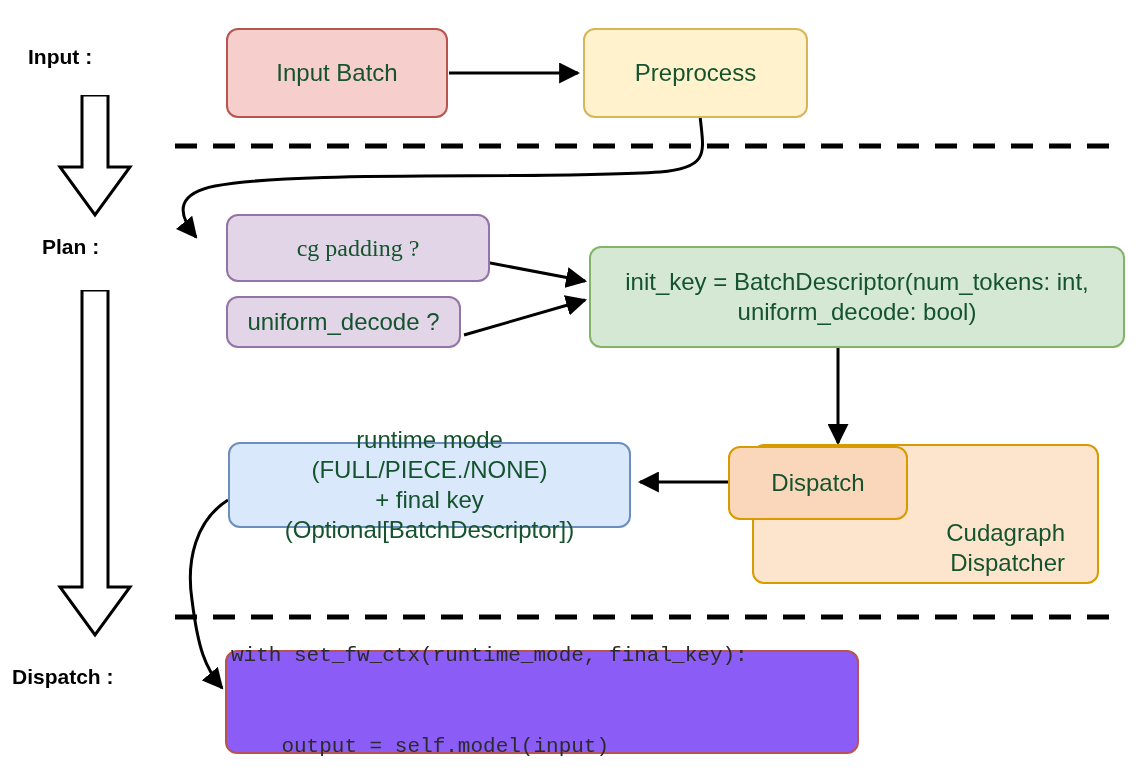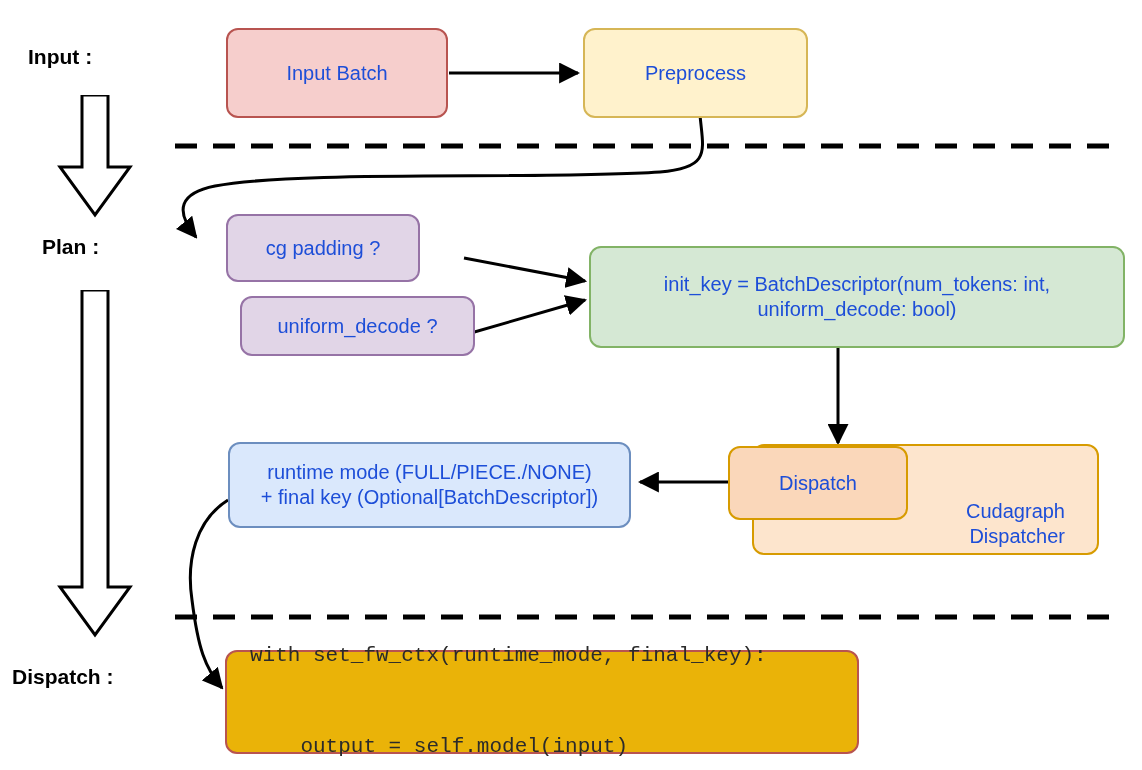--- a/index.html
+++ b/index.html
@@ -30,47 +30,47 @@
     position: absolute;
     box-sizing: border-box;
     display: flex;
     align-items: center;
     justify-content: center;
     text-align: center;
     border-radius: 12px;
     border-width: 2px;
     border-style: solid;
     font-family: "Liberation Sans", sans-serif;
-    font-size: 20px;
-    color: #1d4ed8;
+    font-size: 24px;
+    color: #14532d;
     line-height: 1.25;
     padding: 4px 8px;
   }
   .node.pink   { background: #f6cecc; border-color: #b85450; }
   .node.yellow { background: #fff2cc; border-color: #d6b656; }
   .node.purple { background: #e1d5e7; border-color: #9673a6; }
   .node.green  { background: #d5e8d4; border-color: #82b366; }
   .node.blue   { background: #dae8fc; border-color: #6c8ebf; }
   .node.orange-outer { background: #fde5cd; border-color: #d79b00; }
   .node.orange-inner { background: #fad7ba; border-color: #d79b00; }
   .code-node {
     position: absolute;
     box-sizing: border-box;
     display: flex;
     align-items: center;
     justify-content: flex-start;
     border-radius: 12px;
     border: 2px solid #b85450;
-    background: #eab308;
+    background: #8b5cf6;
     font-family: "Liberation Mono", monospace;
     font-size: 21px;
     color: #2b2b2b;
     line-height: 1.45;
     white-space: pre;
-    padding-left: 23px;
+    padding-left: 4px;
   }
   svg.overlay {
     position: absolute;
     left: 0;
     top: 0;
     width: 1142px;
     height: 770px;
     pointer-events: none;
   }
   .bigarrow {
@@ -121,39 +121,39 @@
   </svg>
 
   <div class="node pink" style="left:226px; top:28px; width:222px; height:90px;">
     <span>Input Batch</span>
   </div>
 
   <div class="node yellow" style="left:583px; top:28px; width:225px; height:90px;">
     <span>Preprocess</span>
   </div>
 
-  <div class="node purple" style="left:226px; top:214px; width:194px; height:68px;">
+  <div class="node purple" style="left:226px; top:214px; width:264px; height:68px;font-family:Liberation Serif, serif;">
     <span>cg padding ?</span>
   </div>
 
-  <div class="node purple" style="left:226px; top:296px; width:235px; height:60px;margin-left:14px;">
+  <div class="node purple" style="left:226px; top:296px; width:235px; height:52px;">
     <span>uniform_decode ?</span>
   </div>
 
   <div class="node green" style="left:589px; top:246px; width:536px; height:102px; flex-direction:column;">
     <span>init_key = BatchDescriptor(num_tokens: int,</span>
     <span>uniform_decode: bool)</span>
   </div>
 
   <div class="node blue" style="left:228px; top:442px; width:403px; height:86px; flex-direction:column;">
     <span>runtime mode (FULL/PIECE./NONE)</span>
     <span>+ final key (Optional[BatchDescriptor])</span>
   </div>
 
-  <div class="node orange-outer" style="left:752px; top:444px; width:347px; height:111px; justify-content:flex-end; padding-right:26px; flex-direction:column; align-items:flex-end;">
+  <div class="node orange-outer" style="left:752px; top:444px; width:347px; height:140px; justify-content:flex-end; padding-right:26px; flex-direction:column; align-items:flex-end;">
     <span style="margin-right:6px;">Cudagraph</span>
     <span style="margin-right:6px;margin-left:16px;">Dispatcher</span>
   </div>
 
   <div class="node orange-inner" style="left:728px; top:446px; width:180px; height:74px;text-align:right;">
     <span>Dispatch</span>
   </div>
 
   <div class="code-node" style="left:225px; top:650px; width:634px; height:104px;">
     <div>

